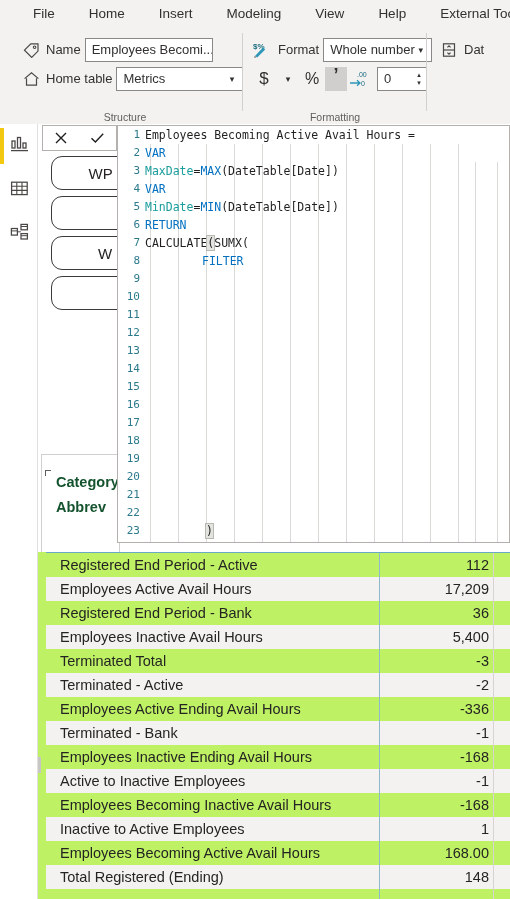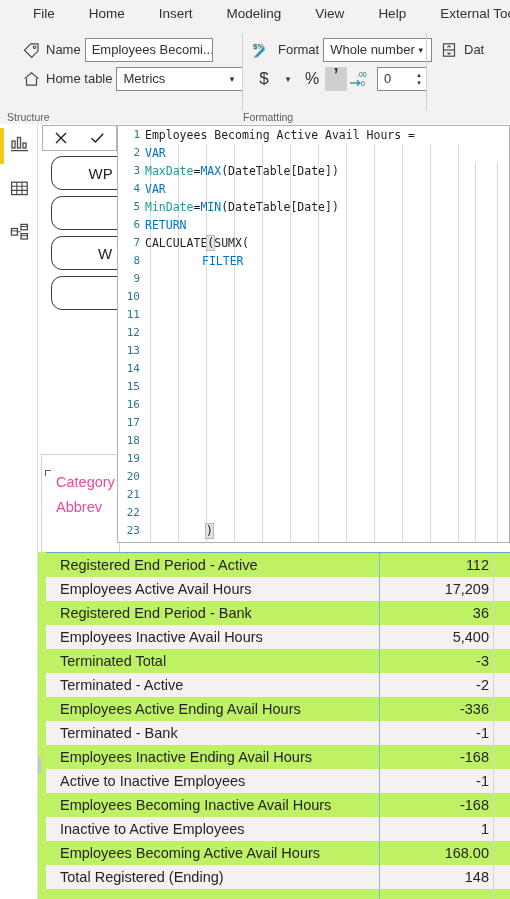--- a/index.html
+++ b/index.html
@@ -17,21 +17,21 @@
             background: #f3f2f1; }
   .menubar { height: 27px; display: flex; align-items: center;
              padding-left: 16px; gap: 0; }
   .menu-item { font-size: 13.5px; color: #323130; padding: 0 17px;
                line-height: 27px; white-space: nowrap; cursor: default; }
 
   .groups { position: absolute; left: 7px; top: 27px; width: 510px; height: 97px;
             display: flex; }
   .group { position: relative; height: 97px; }
   .group-label { position: absolute; bottom: 1px; left: 0; width: 100%;
-                 font-size: 10.5px; color: #605e5c; }
+                 text-align: center; font-size: 10.5px; color: #605e5c; }
   .group-sep { position: absolute; top: 6px; width: 1px; height: 78px;
                background: #d2d0ce; }
 
   
   .g-structure { width: 236px; padding: 10px 0 0 14px; }
   .row { display: flex; align-items: center; height: 25px; margin-bottom: 4px; }
   .lbl { font-size: 13px; color: #323130; white-space: nowrap; }
   .ic { width: 20px; height: 18px; margin-right: 5px; flex: 0 0 20px;
         display: flex; align-items: center; justify-content: center; }
   .tbox { height: 24px; background: #fff; border: 1px solid #8a8886;
@@ -82,22 +82,22 @@
 
   
   .panel-white { position: absolute; background: #ffffff;
                  border: 1px solid #d2d0ce; }
 
   
   .cat-block { position: absolute; left: 45px; top: 470px; width: 84px;
                height: 62px; background: #ffffff; }
   .cat-block .ch { position: absolute; left: 0; top: 0; width: 6px; height: 6px;
                    border-left: 1px solid #605e5c; border-top: 1px solid #605e5c; }
-  .cat-line { font-size: 14.5px; color: #ec4899; line-height: 25px;
-              padding-left: 11px; white-space: nowrap; }
+  .cat-line { font-size: 14.5px; color: #14532d; line-height: 25px;
+              padding-left: 11px; white-space: nowrap; font-weight: bold; }
 
   
   .editor { position: absolute; left: 117px; top: 125px;
             width: 393px; height: 418px;
             background: #ffffff; border: 1px solid #b3b0ad;
             border-left: 1px solid #b3b0ad; }
   .ed-commit { position: absolute; left: 42px; top: 125px; width: 75px;
                height: 26px; background: #ffffff; border: 1px solid #b3b0ad;
                display: flex; }
   .cbtn { width: 37px; height: 24px; display: flex; align-items: center;

